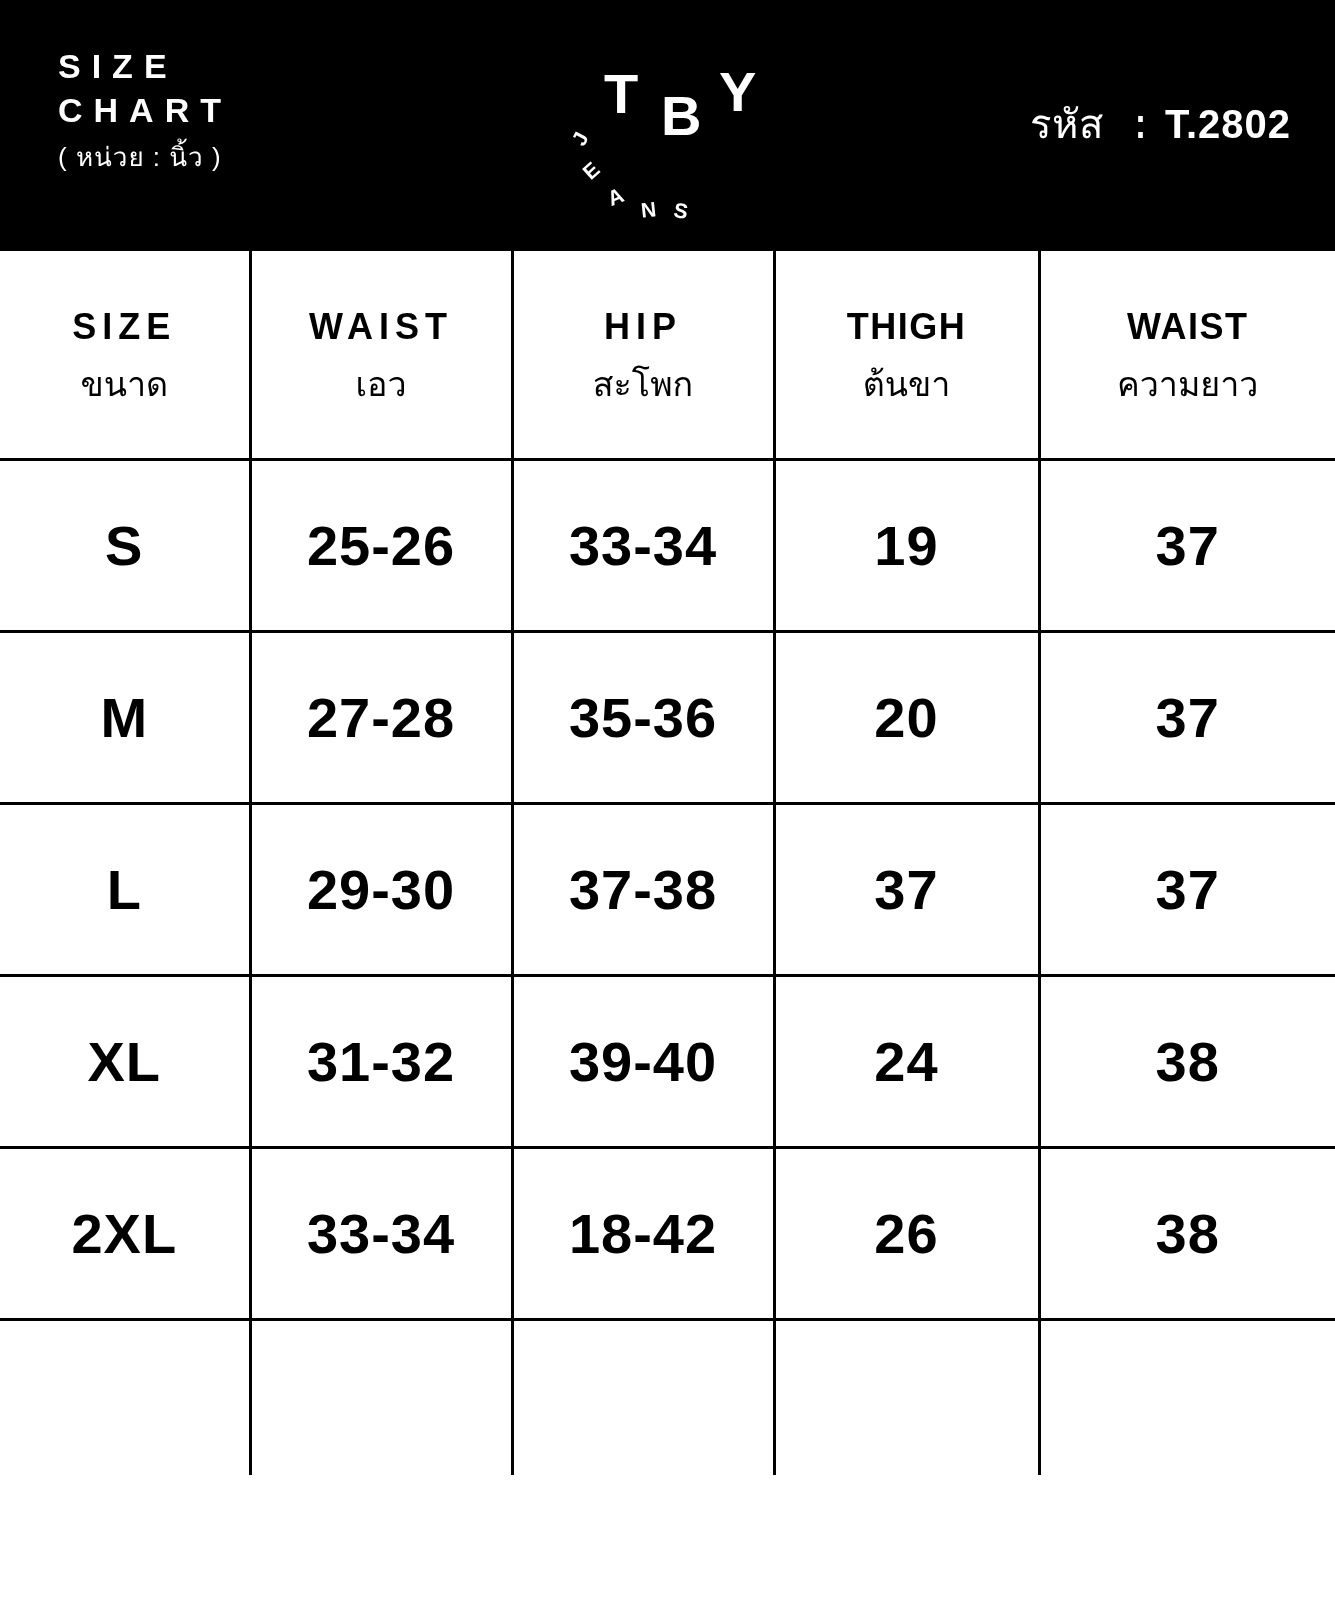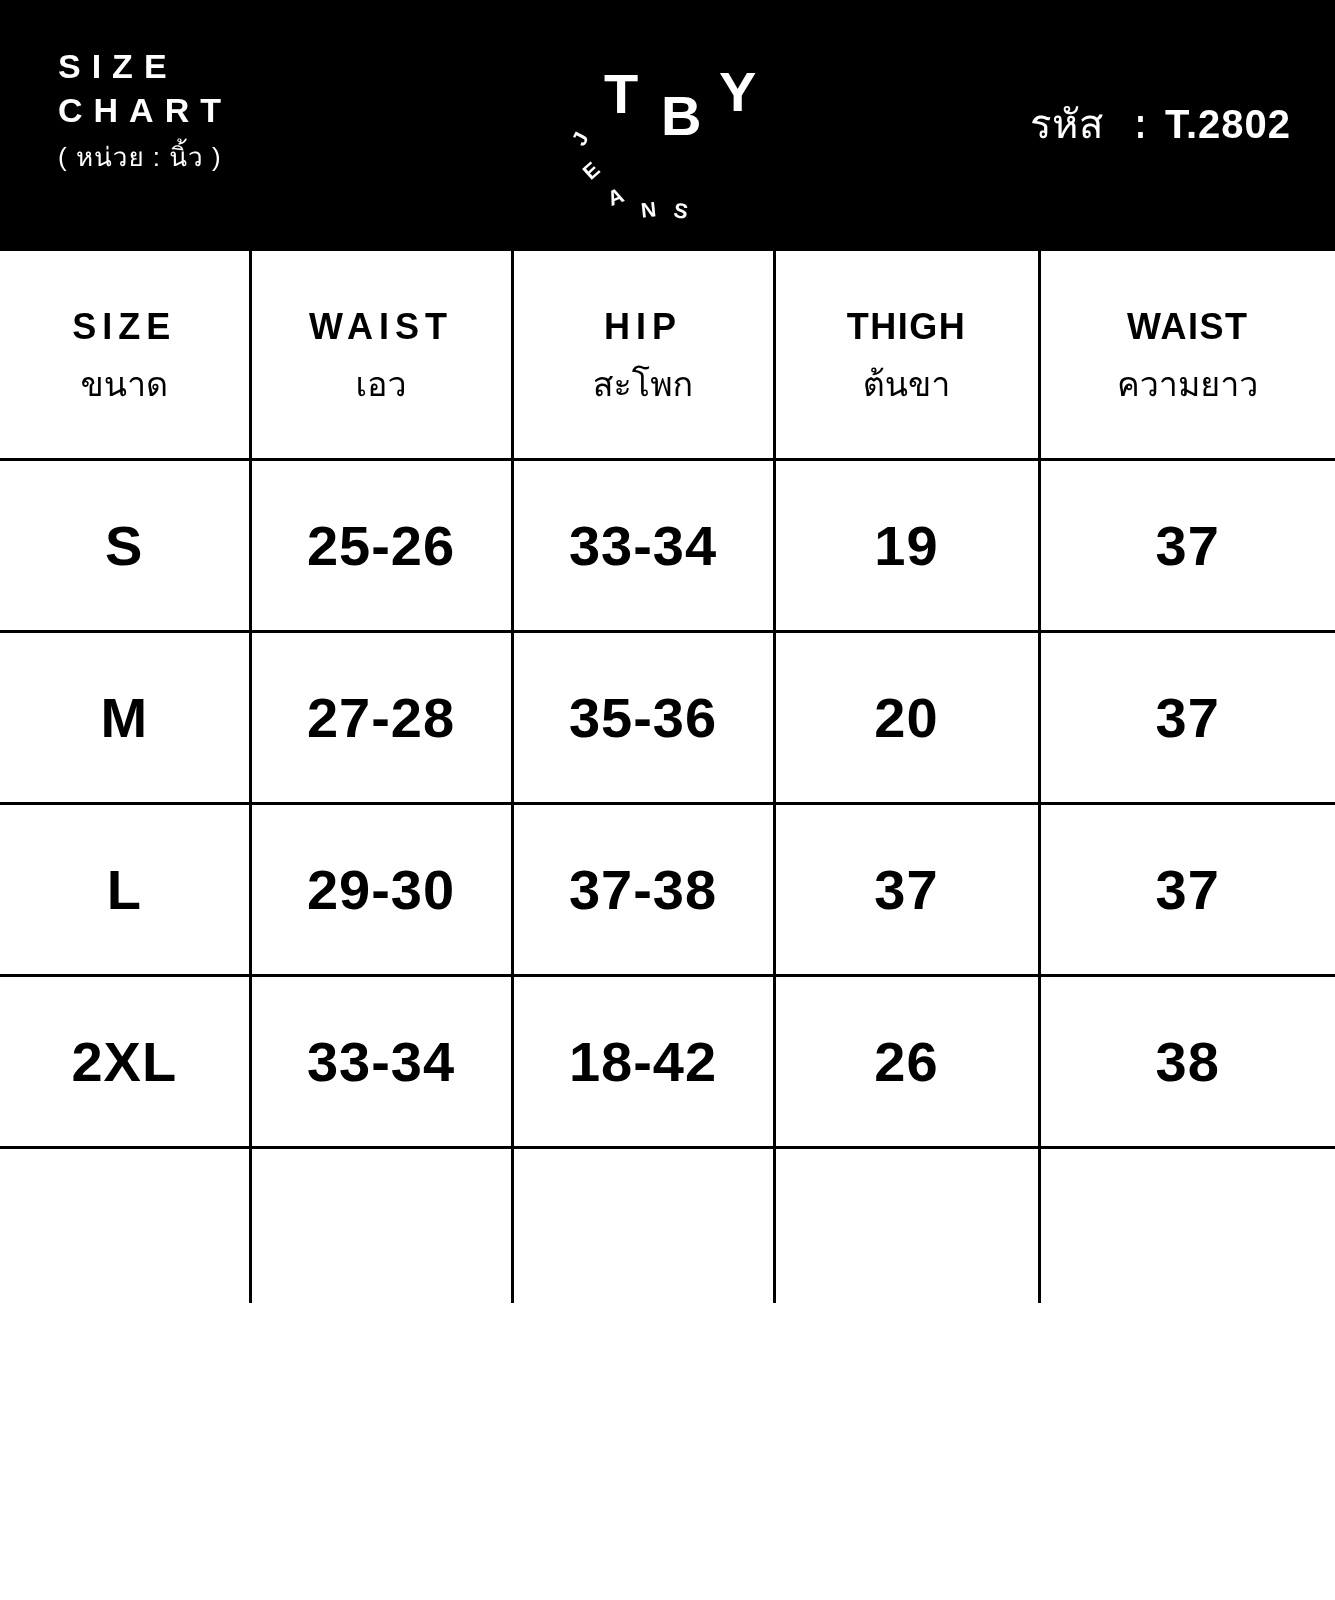--- a/index.html
+++ b/index.html
@@ -220,20 +220,27 @@
       <td>37</td>
     </tr>
     <tr>
       <td>L</td>
       <td>29-30</td>
       <td>37-38</td>
       <td>37</td>
       <td>37</td>
     </tr>
     <tr>
+      <td>XL</td>
+      <td>31-32</td>
+      <td>39-40</td>
+      <td>24</td>
+      <td>38</td>
+    </tr>
+    <tr>
       <td>2XL</td>
       <td>33-34</td>
       <td>18-42</td>
       <td>26</td>
       <td>38</td>
     </tr>
     <tr class="pad-row">
       <td></td>
       <td></td>
       <td></td>

